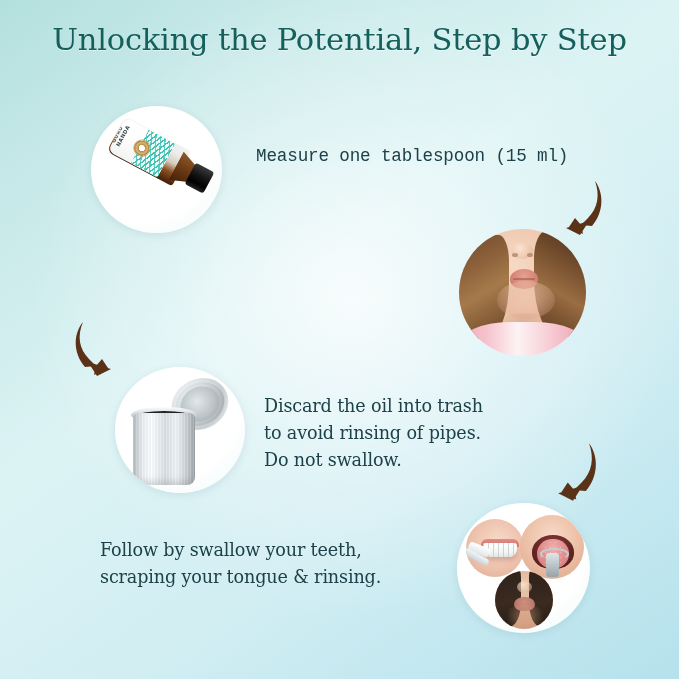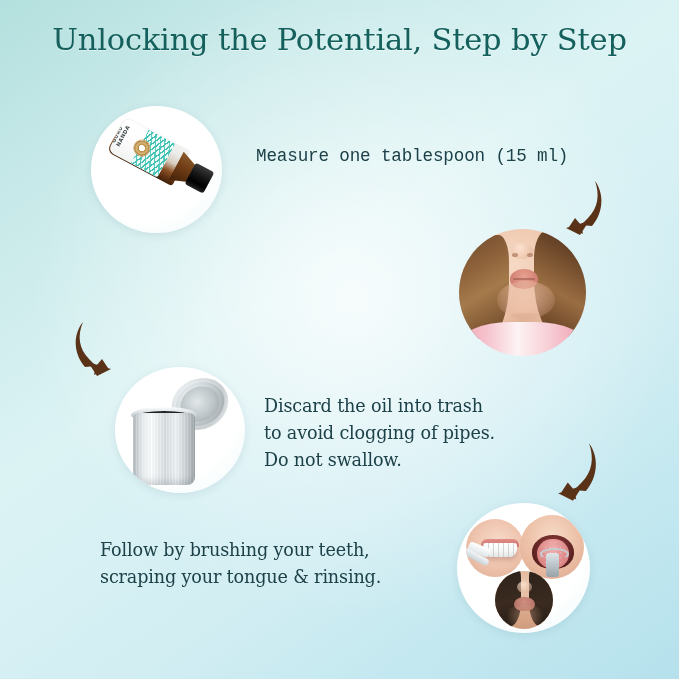--- a/index.html
+++ b/index.html
@@ -460,33 +460,33 @@
   <div class="photo white-plate" id="photo-trash">
     <div class="can-lid"></div>
     <div class="can-hinge"></div>
     <div class="can-rim"></div>
     <div class="can-inner"></div>
     <div class="can-body"></div>
   </div>
 
   <div class="step-text" id="txt-3">
     <span class="ln">Discard the oil into trash</span>
-    <span class="ln">to avoid clogging of pipes.</span>
+    <span class="ln">to avoid rinsing of pipes.</span>
     <span class="ln">Do not swallow.</span>
   </div>
 
   <div class="arrow" id="arrow-3">
     <svg width="66" height="66" viewBox="0 0 62 62" aria-hidden="true">
       <path d="M47 3 C52 17 50 30 40 40 L33 47 L27 40 L21 49 L35 56 L33 47 L44 48 C56 34 56 15 47 3 Z" fill="#5a3218"></path>
       <path d="M18 50 L41 43 L32 57 Z" fill="#5a3218"></path>
     </svg>
   </div>
 
   <div class="step-text" id="txt-4">
-    <span class="ln">Follow by  brushing your teeth,</span>
+    <span class="ln">Follow by  swallow your teeth,</span>
     <span class="ln">scraping your tongue &amp; rinsing.</span>
   </div>
 
   <div class="photo white-plate" id="photo-collage">
     <div class="mini" id="mini-brush">
       <div class="brush-bg"></div>
       <div class="gums"></div>
       <div class="teeth-row"></div>
       <div class="brush-head"></div>
       <div class="brush-handle"></div>

